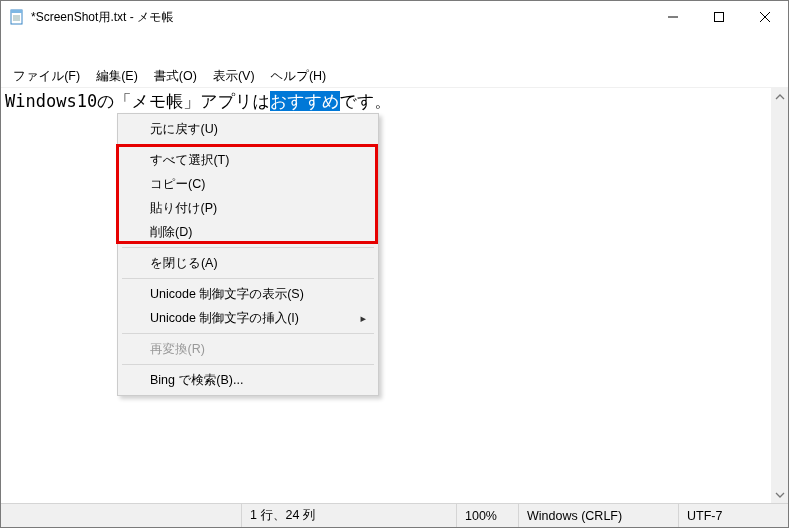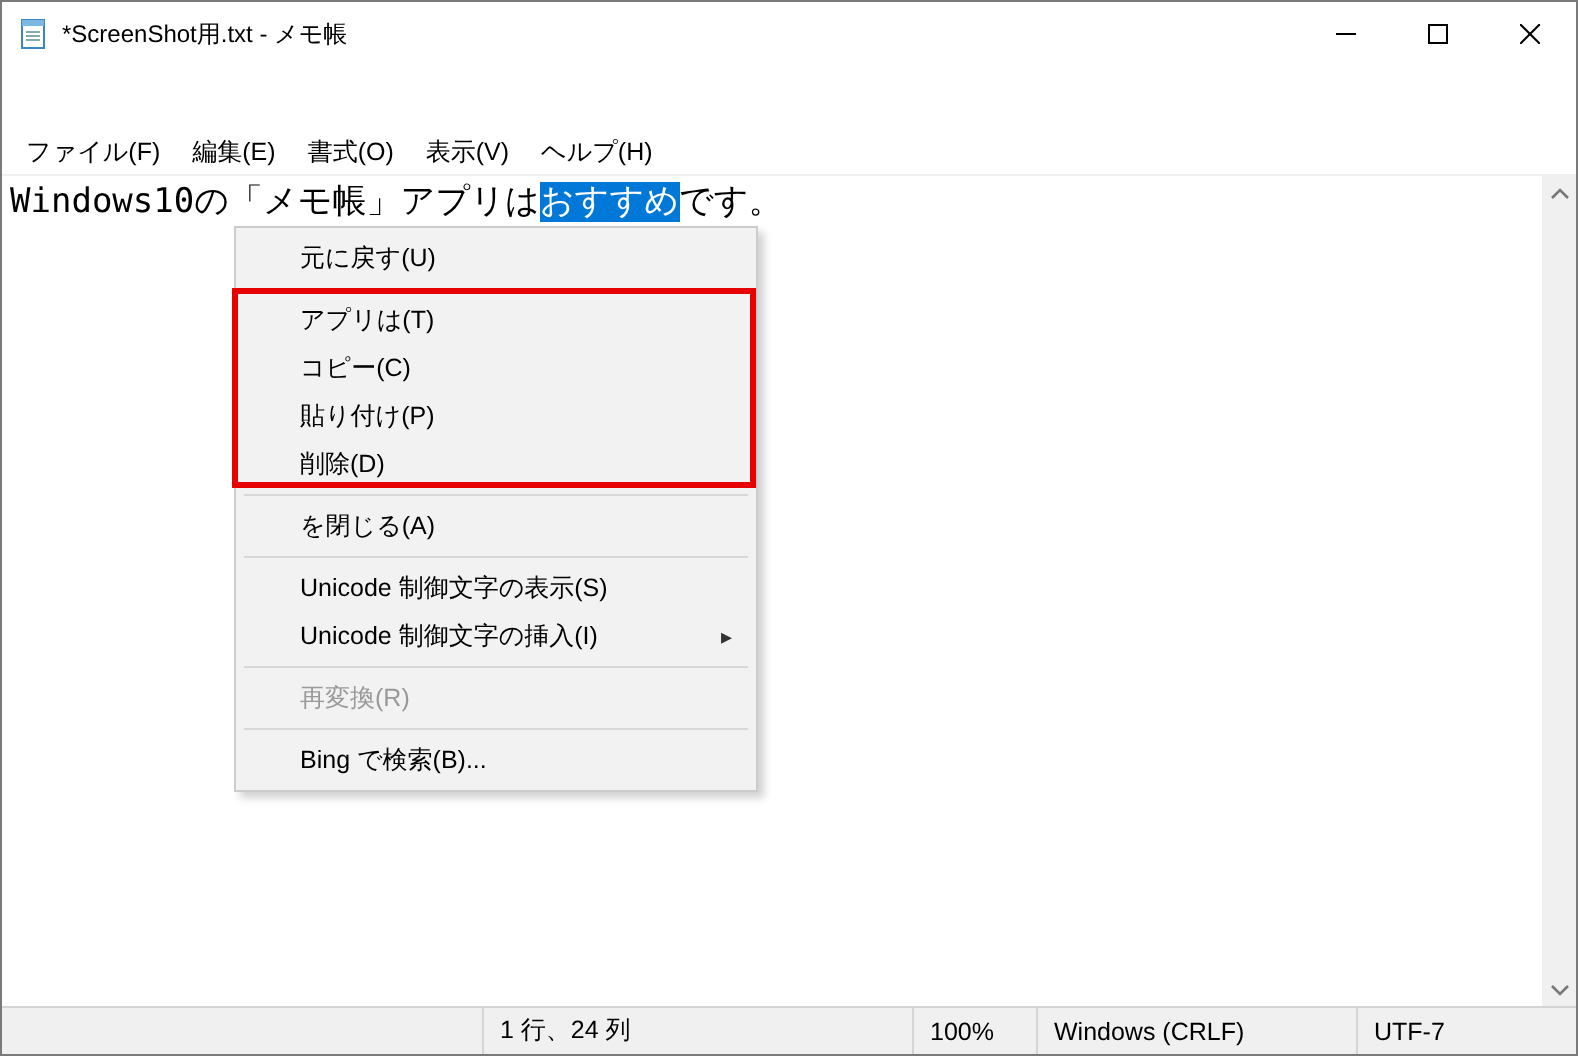--- a/index.html
+++ b/index.html
@@ -110,21 +110,21 @@
     <div class="status-cell" style="width:62px;">100%</div>
     <div class="status-cell" style="width:160px;">Windows (CRLF)</div>
     <div class="status-cell" style="width:110px;">UTF-7</div>
   </div>
 
 </div>
 
 <div class="context-menu">
   <div class="cm-item">元に戻す(U)</div>
   <div class="cm-sep"></div>
-  <div class="cm-item">アプリは(T)</div>
+  <div class="cm-item">すべて選択(T)</div>
   <div class="cm-item">コピー(C)</div>
   <div class="cm-item">貼り付け(P)</div>
   <div class="cm-item">削除(D)</div>
   <div class="cm-sep"></div>
   <div class="cm-item">を閉じる(A)</div>
   <div class="cm-sep"></div>
   <div class="cm-item">Unicode 制御文字の表示(S)</div>
   <div class="cm-item">
     <span>Unicode 制御文字の挿入(I)</span>
     <span class="cm-arrow">▸</span>

